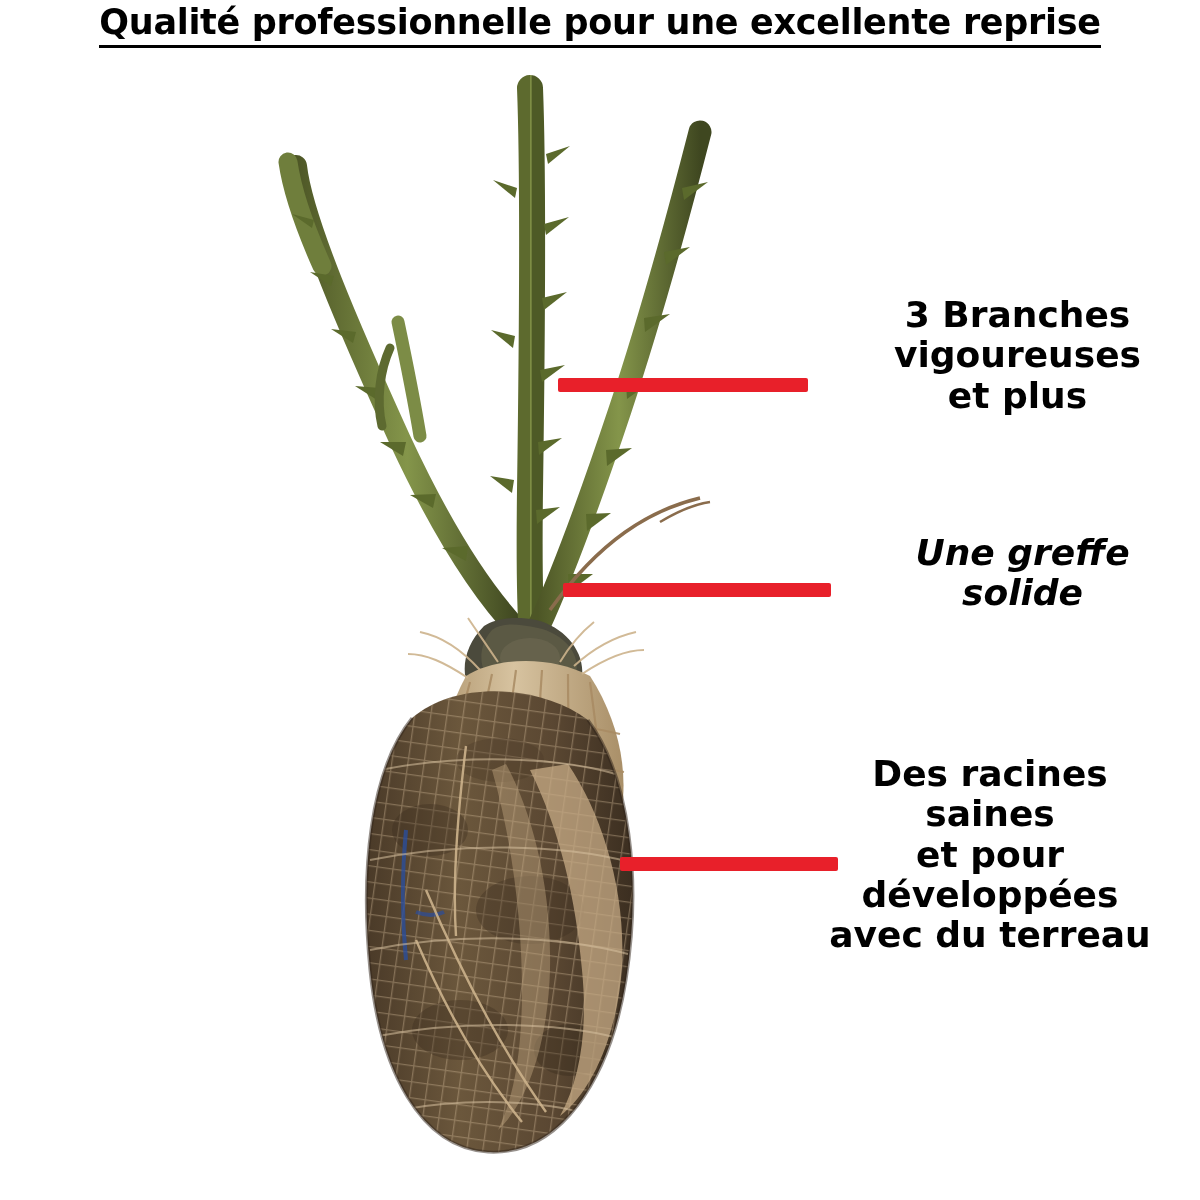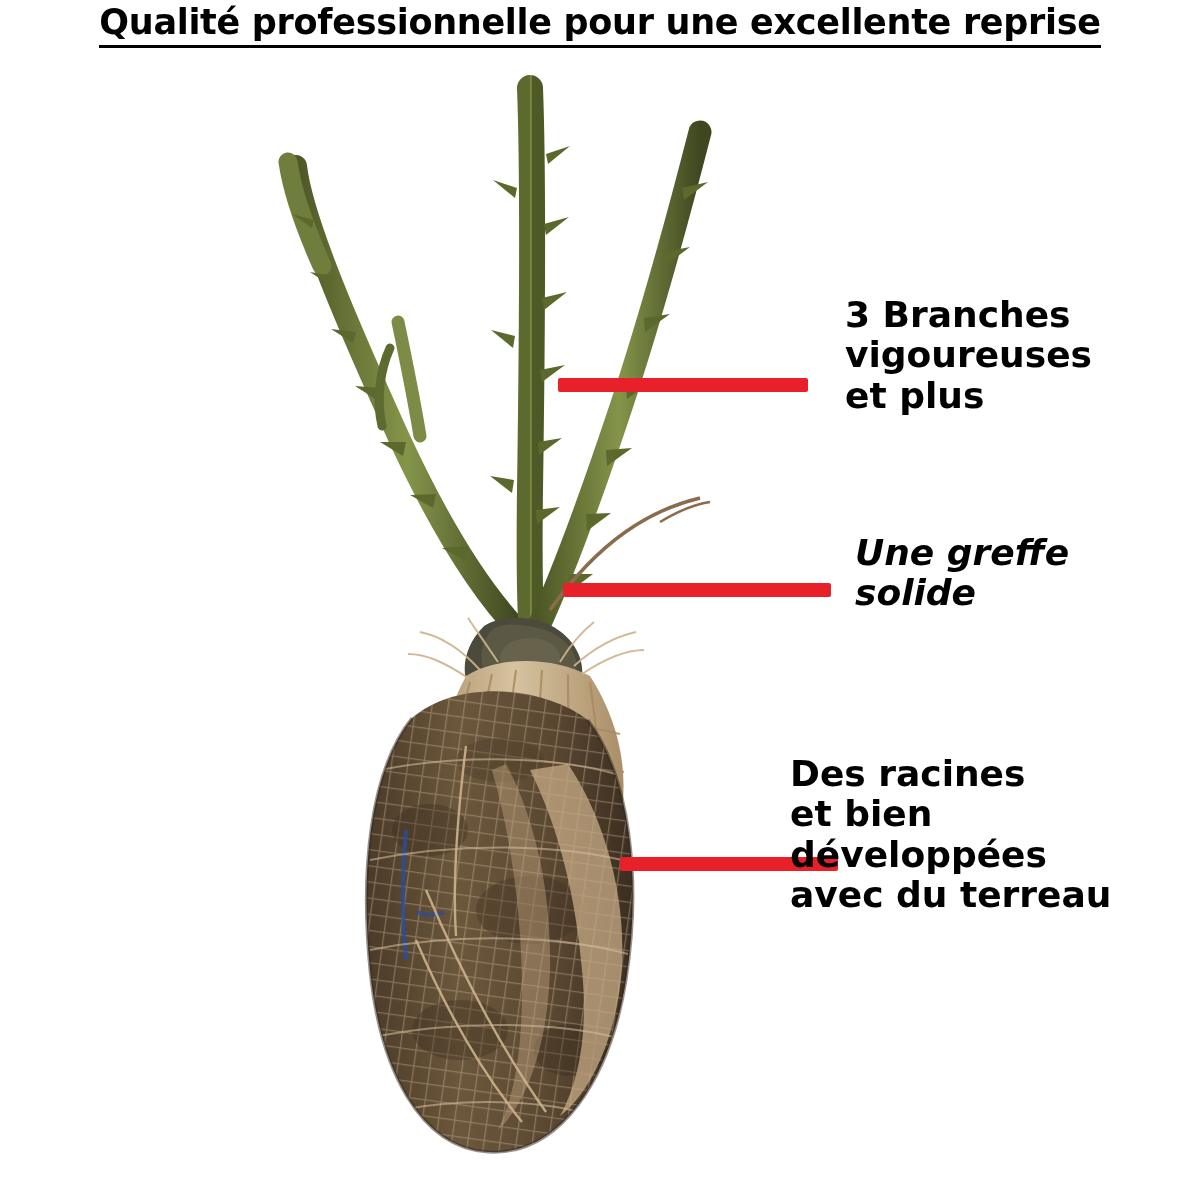--- a/index.html
+++ b/index.html
@@ -40,21 +40,21 @@
     left: 230px;
     top: 70px;
     width: 520px;
     height: 1110px;
   }
   .plant svg { display: block; }
 
   
   .callout {
     position: absolute;
-    text-align: left;
+    text-align: center;
     font-weight: bold;
     line-height: 1.12;
     color: #000;
   }
   .callout-1 { top: 295px; left: 845px; width: 345px; font-size: 36px; }
   .callout-2 { top: 533px; left: 855px; width: 335px; font-size: 36px; font-style: italic; }
   .callout-3 { top: 720px; left: 790px; width: 400px; font-size: 36px; margin-top: 34px; }
 
   
   .leader {
@@ -222,16 +222,17 @@
   <div>et plus</div>
 </div>
 
 <div class="callout callout-2">
   <div>Une greffe</div>
   <div>solide</div>
 </div>
 
 <div class="callout callout-3">
   <div>Des racines</div>
-  <div>et bien</div>
+  <div>saines</div>
+  <div>et pour</div>
   <div>développées</div>
   <div>avec du terreau</div>
 </div>
 
 </body></html>

